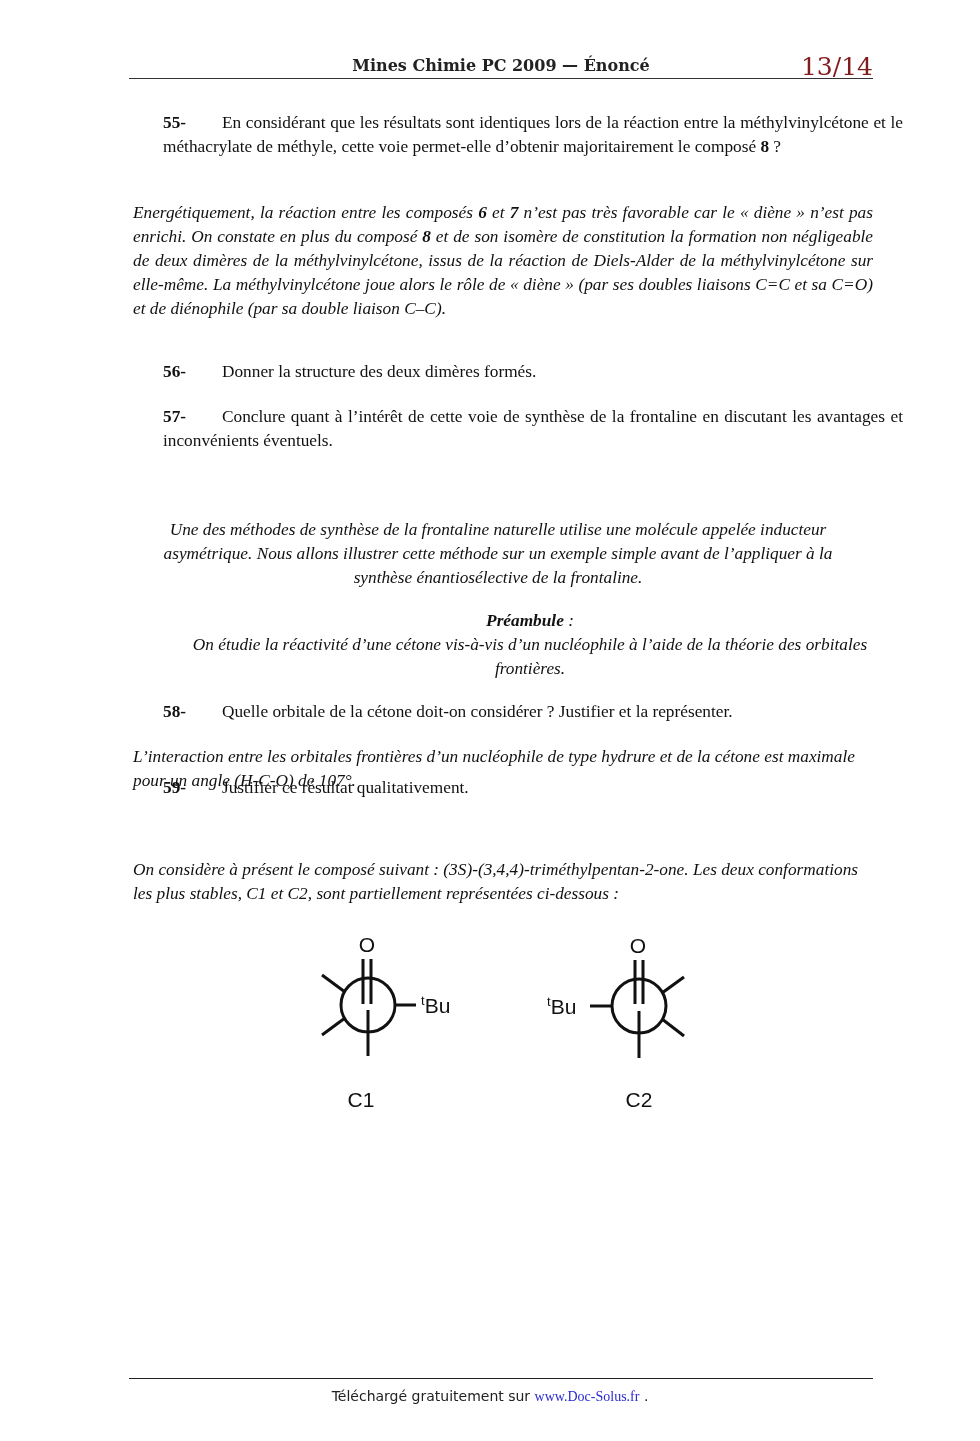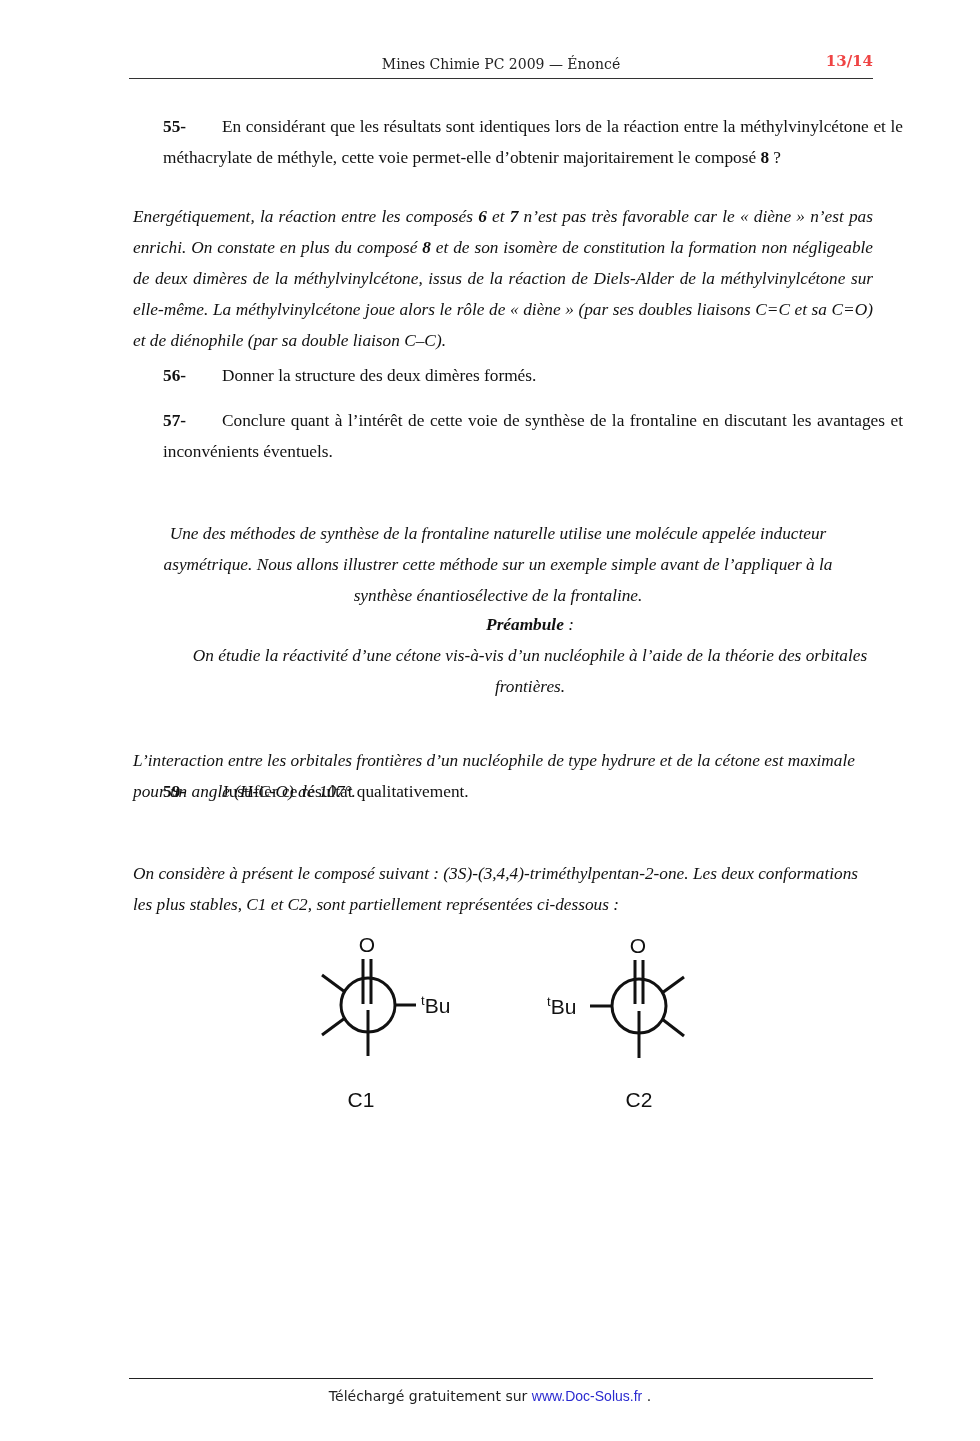--- a/index.html
+++ b/index.html
@@ -1,31 +1,31 @@
 <!DOCTYPE html>
 <html><head>
 <meta charset="utf-8">
 <style>
   html, body { margin: 0; padding: 0; background: #ffffff; }
   body { width: 980px; height: 1441px; position: relative; overflow: hidden; color: #111; }
   .page { position: absolute; left: 0; top: 0; width: 980px; height: 1441px; }
   .header { position: absolute; left: 129px; top: 52px; width: 744px; height: 26px; border-bottom: 1.5px solid #333; font-family: "DejaVu Serif", serif; }
-  .header .title { position: absolute; left: 0; right: 0; top: 4px; text-align: center; font-size: 14px; color: #222; }
-  .header .pagenum { position: absolute; right: 0; top: 0; font-size: 15px; color: #ef4444; font-weight: bold; }
-  .txt { position: absolute; left: 133px; width: 740px; font-family: "Liberation Serif", serif; font-size: 17.3px; line-height: 31px; text-align: justify; }
+  .header .title { position: absolute; left: 0; right: 0; top: 4px; text-align: center; font-size: 16px; color: #222; font-weight: bold; }
+  .header .pagenum { position: absolute; right: 0; top: 0; font-size: 25px; color: #7f1d1d; }
+  .txt { position: absolute; left: 133px; width: 740px; font-family: "Liberation Serif", serif; font-size: 17.3px; line-height: 24px; text-align: justify; }
   .q { padding-left: 30px; }
   .q .num { font-weight: bold; display: inline-block; width: 59px; }
   .it { font-style: italic; }
   .bold { font-weight: bold; }
   .heading { font-weight: bold; }
   .figure { position: absolute; left: 0; top: 0; width: 980px; height: 1441px; pointer-events: none; }
   .figure text { font-family: "Liberation Sans", sans-serif; fill: #111; }
   .footer-line { position: absolute; left: 129px; top: 1378px; width: 744px; border-top: 1.5px solid #222; }
   .footer { position: absolute; left: 0; width: 980px; top: 1388px; text-align: center; font-family: "DejaVu Sans", sans-serif; font-size: 14px; color: #222; }
-  .footer .link { font-family: Liberation Sans, sans-serif; color: #2a2ad0; text-decoration: none; }
+  .footer .link { font-family: Liberation Serif, serif; color: #2a2ad0; text-decoration: none; }
 </style>
 </head>
 <body>
 
 <div class="page">
 
   <div class="header">
     <div class="title">Mines Chimie PC 2009 — Énoncé</div>
     <div class="pagenum">13/14</div>
   </div>
@@ -47,20 +47,23 @@
   </div>
 
 
   <div class="txt it" style="top:518px; text-align:center; width:730px;">Une des méthodes de synthèse de la frontaline naturelle utilise une molécule appelée inducteur asymétrique. Nous allons illustrer cette méthode sur un exemple simple avant de l’appliquer à la synthèse énantiosélective de la frontaline.</div>
 
   <div class="txt it" style="top:609px; text-align:center; width:730px;margin-left:32px;">
     <span class="bold">Préambule</span><span> :</span><br>
     <span>On étudie la réactivité d’une cétone vis-à-vis d’un nucléophile à l’aide de la théorie des orbitales frontières.</span>
   </div>
 
+  <div class="txt q" style="top:700px;">
+    <span class="num">58-</span><span>Quelle orbitale de la cétone doit-on considérer ? Justifier et la représenter.</span>
+  </div>
 
   <div class="txt it" style="top:745px; text-align:left; width:740px;">L’interaction entre les orbitales frontières d’un nucléophile de type hydrure et de la cétone est maximale pour un angle (H-C-O) de 107°.</div>
 
   <div class="txt q" style="top:764px;margin-top:12px;">
     <span class="num">59-</span><span>Justifier ce résultat qualitativement.</span>
   </div>
 
   <div class="txt it" style="top:858px; text-align:left; width:740px;">On considère à présent le composé suivant : (3S)-(3,4,4)-triméthylpentan-2-one. Les deux conformations les plus stables, C1 et C2, sont partiellement représentées ci-dessous :</div>
 
   <svg class="figure" viewBox="0 0 980 1441">

